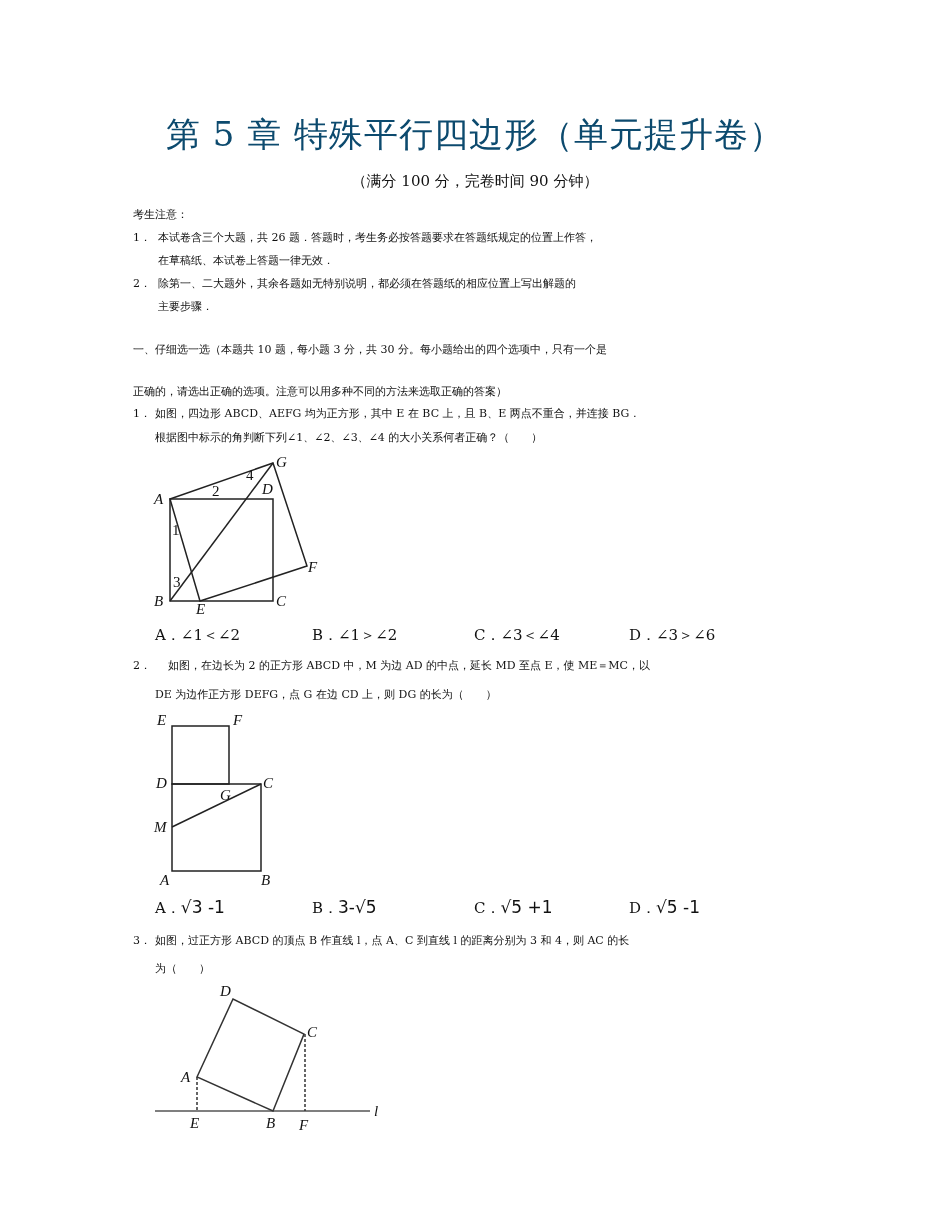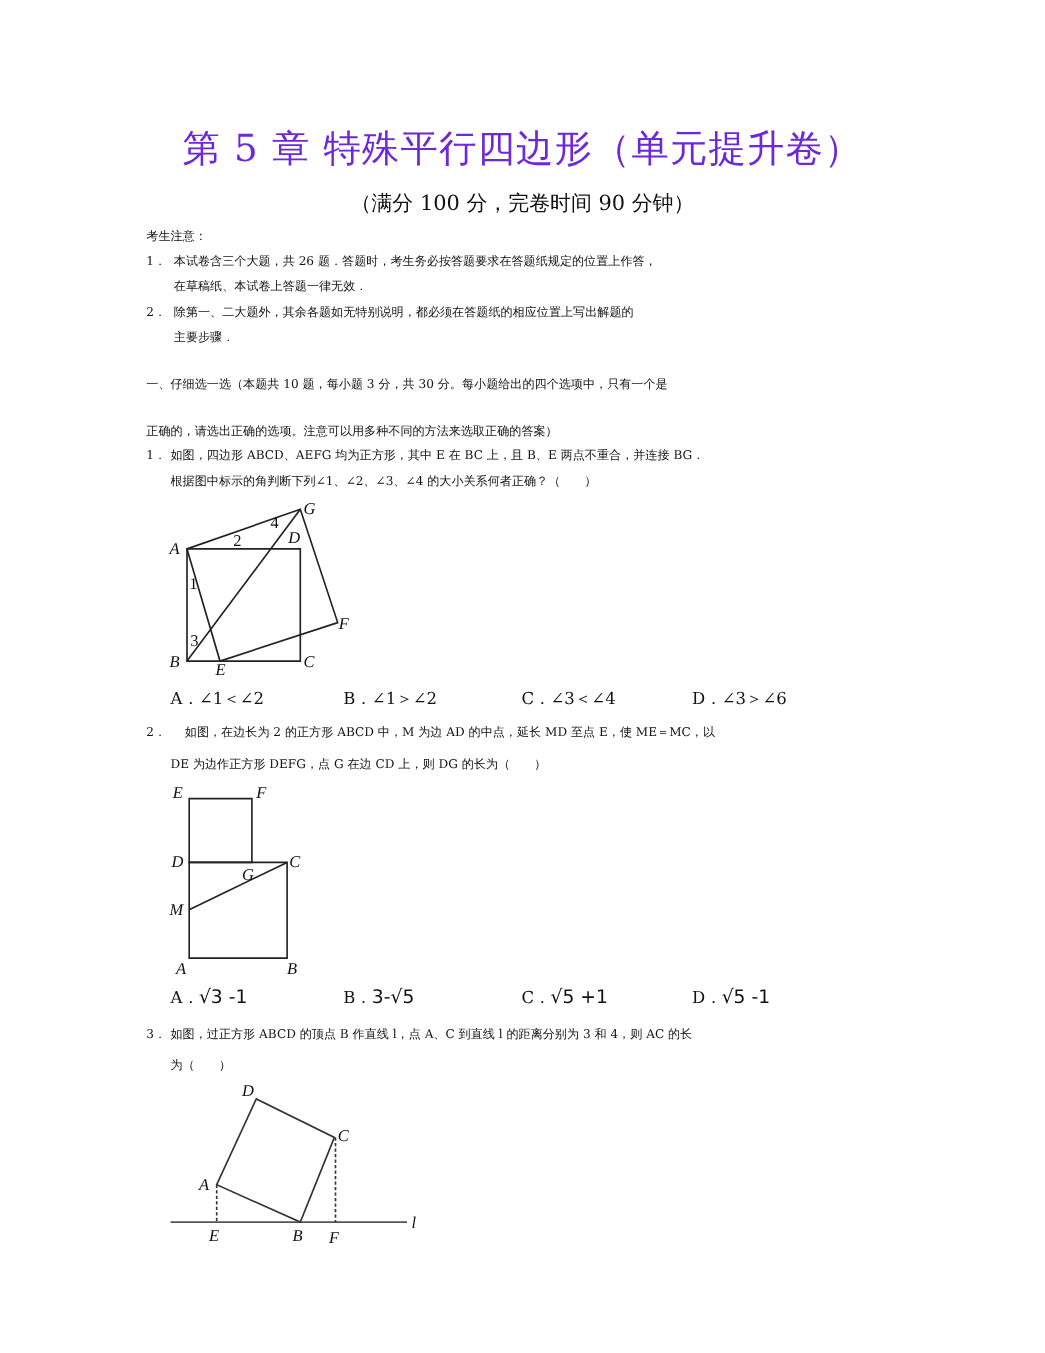--- a/index.html
+++ b/index.html
@@ -4,25 +4,25 @@
 <style>
   html, body { margin: 0; padding: 0; background: #ffffff; }
   body {
     width: 950px; height: 1230px; position: relative; overflow: hidden;
     font-family: "DejaVu Serif", "Liberation Serif", serif;
     color: #111;
   }
   .abs { position: absolute; }
   .title {
     left: 0; width: 950px; top: 112px; text-align: center;
-    font-size: 34px; color: #6d28d9; letter-spacing: 1px;
+    font-size: 34px; color: #0c4a6e; letter-spacing: 1px;
     font-family: "DejaVu Serif", "Liberation Serif", serif;
   }
   .subtitle {
-    left: 0; width: 950px; top: 172px; text-align: center; font-size: 19px;
+    left: 0; width: 950px; top: 172px; text-align: center; font-size: 15px;
   }
   .line { font-size: 11px; white-space: nowrap; line-height: 20px; }
   .opt { font-size: 15px; white-space: nowrap; }
   svg text { font-family: "Liberation Serif", serif; font-style: italic; font-size: 15px; fill: #111; }
   svg .num { font-style: normal; }
   .sq { font-family: "DejaVu Sans", sans-serif; font-size: 17px; }
 </style>
 </head>
 <body>
 

